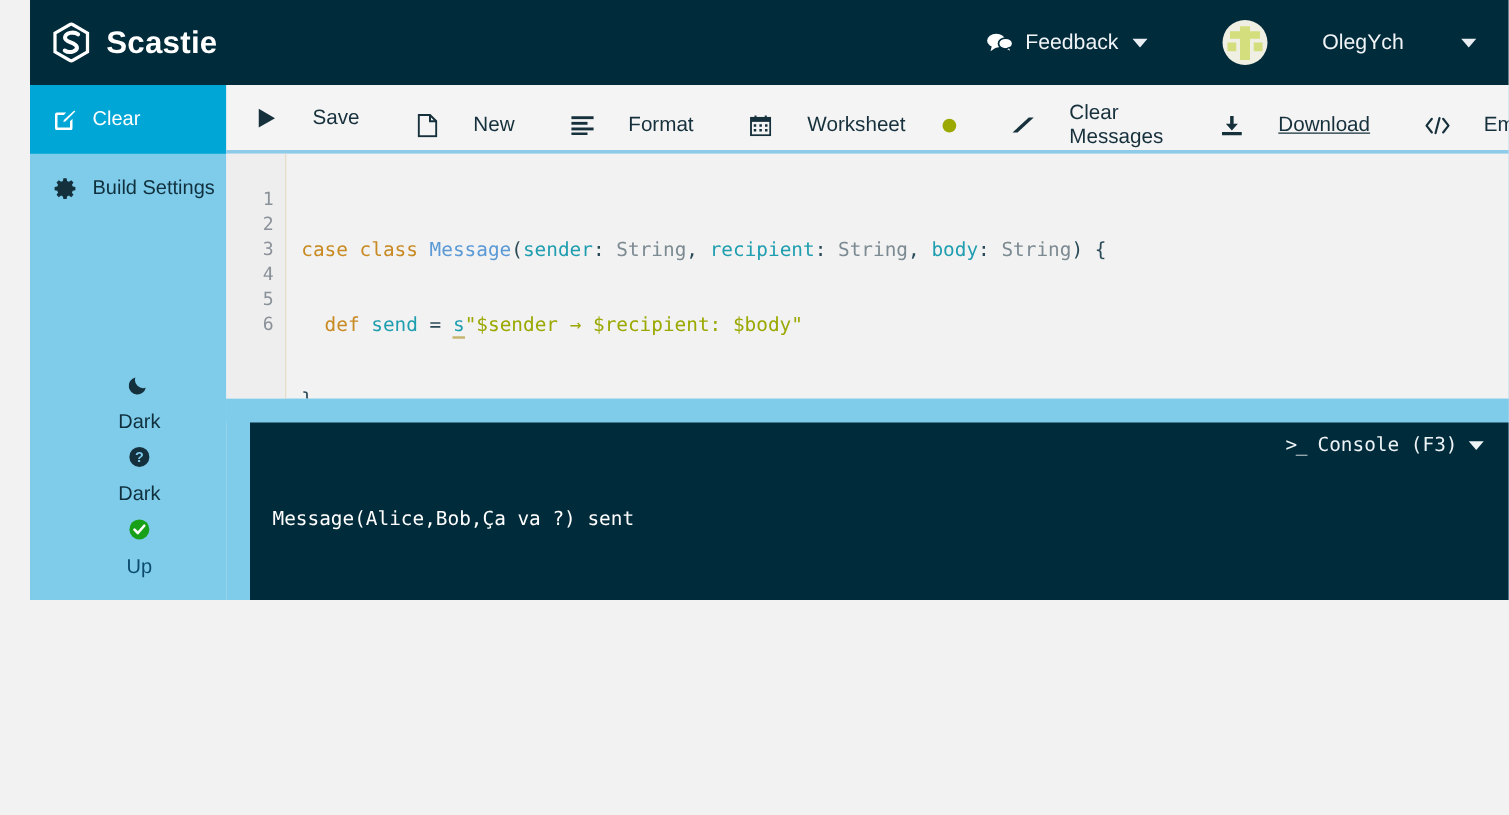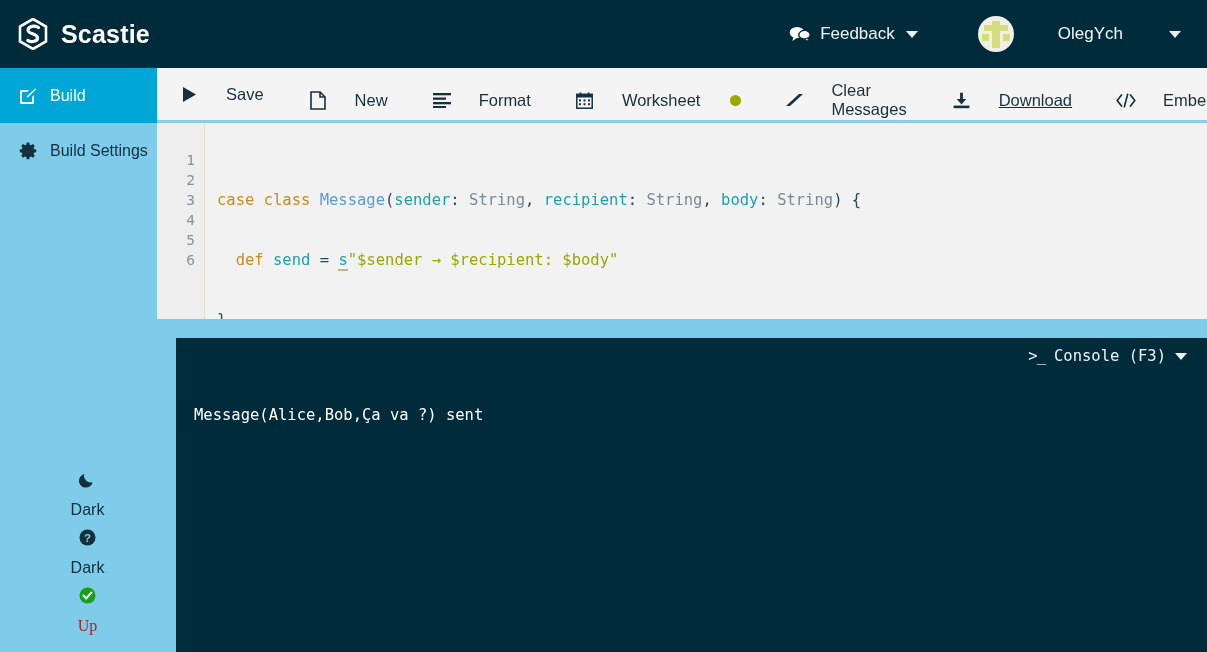--- a/index.html
+++ b/index.html
@@ -2,21 +2,21 @@
 <html><head>
 <meta charset="utf-8">
 <style>
   * { box-sizing: border-box; margin: 0; padding: 0; }
   html, body {
     width: 1207px; height: 652px;
     overflow: hidden;
     font-family: "Liberation Sans", sans-serif;
     background: #f2f2f2;
   }
-  #app { position: relative; width: 1207px; height: 652px; display: flex; flex-direction: column; }
+  #app { position: relative; width: 1207px; height: 480px; display: flex; flex-direction: column; padding-left: 24px; }
 
   
   .header {
     height: 68px; flex: 0 0 68px;
     background: #002b3b;
     display: flex; align-items: center;
     padding: 0 22px 0 18px;
     color: #ffffff;
   }
   .brand { display: flex; align-items: center; gap: 13px; }
@@ -58,21 +58,21 @@
     padding-top: 0;
   }
   .side-item {
     display: flex; align-items: center; gap: 13px;
     height: 55px; padding-left: 18px;
     font-size: 16px; color: #10303d; cursor: pointer;
   }
   .side-item .s-ico { width: 19px; display: flex; justify-content: center; align-items:center; }
   .side-item.active { background: #00a6d6; color: #ffffff; }
   .side-item.active .s-ico svg { fill: #ffffff; }
-  .side-item.status-up { color: #b91c1c; font-family: Liberation Serif, serif; }
+  .side-item.status-up { color: #0c4a6e; }
   .side-spacer { flex: 1 1 auto; }
   .side-bottom { padding-bottom: 7px; }
   .side-bottom .side-item { height: 58px; flex-direction: column; }
 
   
   .main { flex: 1 1 auto; display: flex; flex-direction: column; min-width: 0; background: #7ecbea; }
 
   .toolbar {
     height: 55px; flex: 0 0 55px;
     background: #f4f4f4;
@@ -194,21 +194,21 @@
   <div class="body-row">
 
     <div class="sidebar">
       <div class="side-item active">
         <span class="s-ico">
           <svg width="18" height="18" viewBox="0 0 18 18" fill="#ffffff">
             <path d="M1 4.5 A1.5 1.5 0 0 1 2.5 3 H10 L8 5 H3 V15 H13 V10 L15 8 V15.5 A1.5 1.5 0 0 1 13.5 17 H2.5 A1.5 1.5 0 0 1 1 15.5 Z"></path>
             <path d="M16.4 1.4 L17.2 2.2 L9.3 10.1 L7.6 10.6 L8.1 8.9 Z"></path>
           </svg>
         </span>
-        <span>Build</span>
+        <span>Clear</span>
       </div>
 
       <div class="side-item">
         <span class="s-ico">
           <svg width="18" height="18" viewBox="0 0 18 18" fill="#14303d">
             <path d="M9 5.6 A3.4 3.4 0 1 0 9 12.4 A3.4 3.4 0 1 0 9 5.6 Z M9 7.4 A1.6 1.6 0 1 1 9 10.6 A1.6 1.6 0 1 1 9 7.4 Z"></path>
             <path d="M7.7 0.6 h2.6 l.35 2.1 1.55 .65 1.75-1.25 1.85 1.85 -1.25 1.75 .65 1.55 2.1 .35 v2.6 l-2.1 .35 -.65 1.55 1.25 1.75 -1.85 1.85 -1.75-1.25 -1.55 .65 -.35 2.1 h-2.6 l-.35-2.1 -1.55-.65 -1.75 1.25 -1.85-1.85 1.25-1.75 -.65-1.55 -2.1-.35 v-2.6 l2.1-.35 .65-1.55 -1.25-1.75 1.85-1.85 1.75 1.25 1.55-.65 Z"></path>
           </svg>
         </span>
         <span>Build Settings</span>

